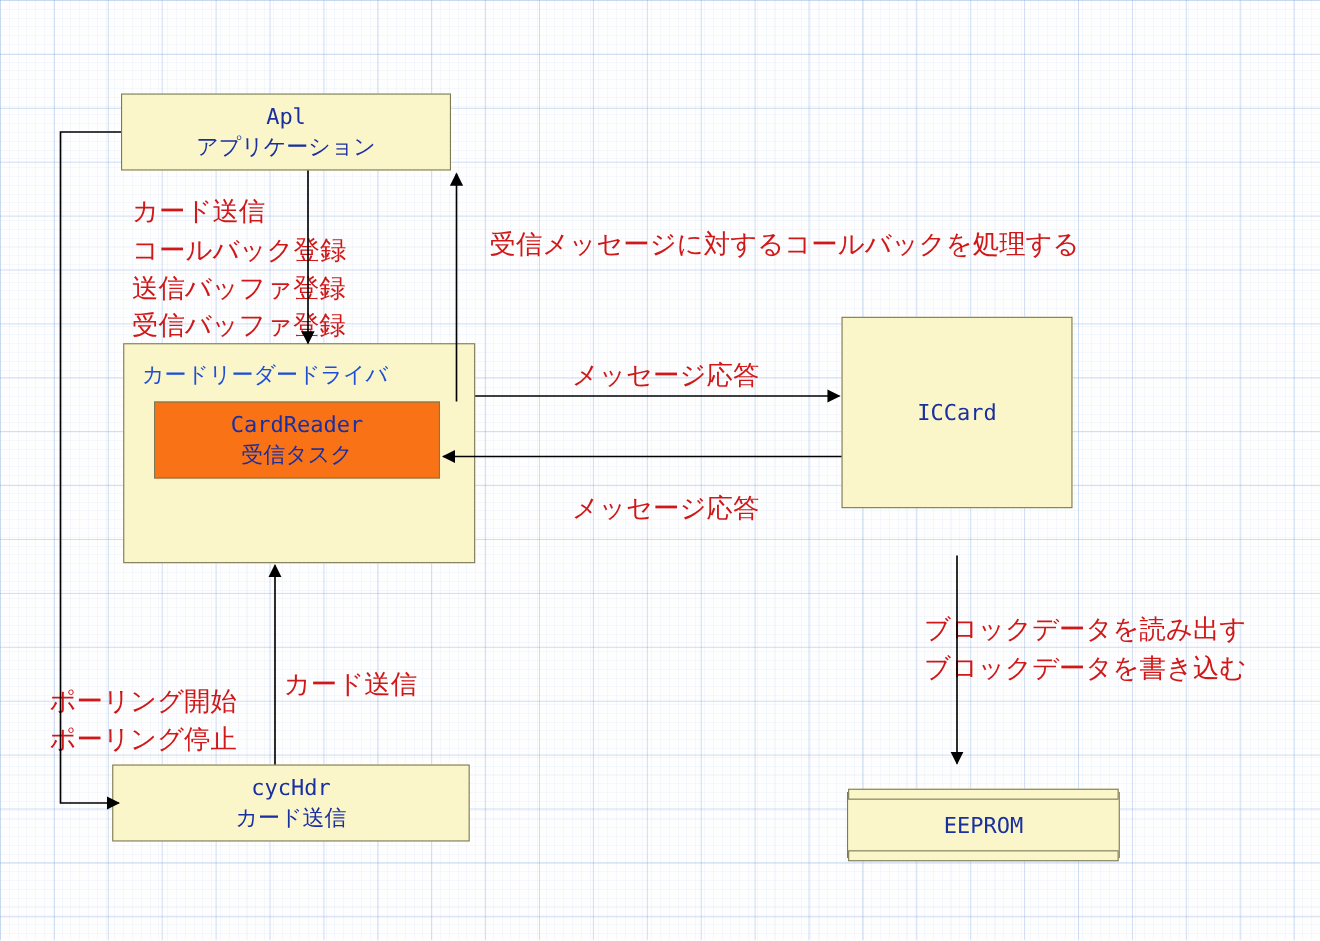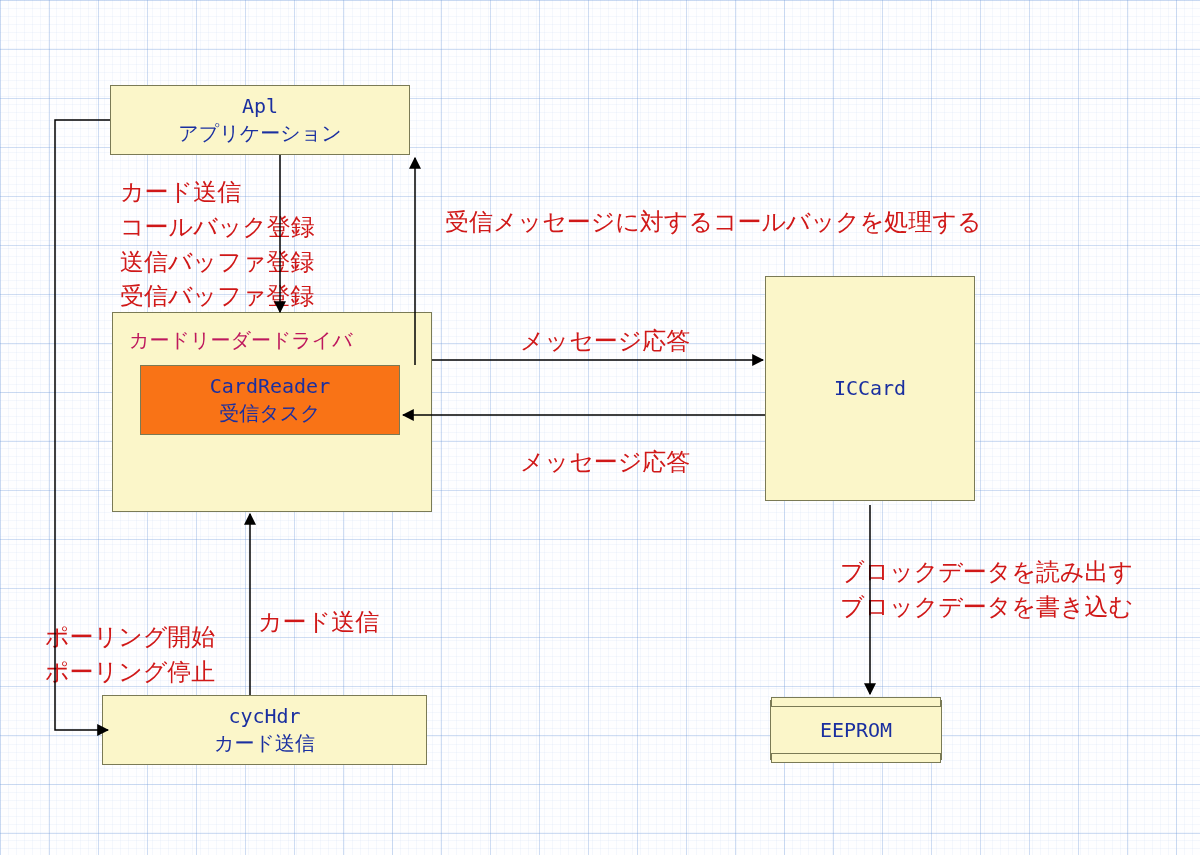--- a/index.html
+++ b/index.html
@@ -18,21 +18,21 @@
   }
   .box{position:absolute;background:#fbf6c9;border:1px solid #7a7a55;box-sizing:border-box;
        display:flex;flex-direction:column;align-items:center;justify-content:center;
        color:#1a2fa0;font-size:20px;line-height:1.35;text-align:left;padding:6px 10px}
   .box.alt{background:#f97316}
   .box.driver{align-items:flex-start;justify-content:flex-start;padding:14px 16px}
   .box.eeprom::before,.box.eeprom::after{content:"";position:absolute;left:0;right:0;height:10px;background:#fbf6c9;border:1px solid #7a7a55;box-sizing:border-box}
   .box.eeprom::before{top:-4px}
   .box.eeprom::after{bottom:-4px}
   .lbl{position:absolute;color:#d01818;font-size:24px;line-height:1.45;white-space:pre}
-  .blue{color:#be185d}
+  .blue{color:#1d4ed8}
   svg.wires{position:absolute;inset:0;width:1200px;height:855px;pointer-events:none}
   svg.wires line,svg.wires polyline{stroke:#000;stroke-width:1.5;fill:none}
 </style>
 </head>
 <body>
 
 <div class="canvas">
   <div class="gridfine"></div>
   <div class="grid"></div>
 
@@ -43,30 +43,30 @@
 
   <div class="box driver" style="left:112px;top:312px;width:320px;height:200px">
     <span class="blue">カードリーダードライバ</span>
   </div>
 
   <div class="box alt" style="left:140px;top:365px;width:260px;height:70px">
     <span>CardReader</span>
     <span>受信タスク</span>
   </div>
 
-  <div class="box" style="left:765px;top:276px;width:210px;height:225px">
+  <div class="box" style="left:765px;top:288px;width:210px;height:174px">
     <span>ICCard</span>
   </div>
 
   <div class="box" style="left:102px;top:695px;width:325px;height:70px">
     <span>cycHdr</span>
     <span>カード送信</span>
   </div>
 
-  <div class="box eeprom" style="left:770px;top:700px;width:172px;height:60px">
+  <div class="box eeprom" style="left:770px;top:720px;width:248px;height:60px">
     <span>EEPROM</span>
   </div>
 
   <div class="lbl" style="left:120px;top:175px">カード送信
 コールバック登録
 送信バッファ登録
 受信バッファ登録</div>
   <div class="lbl" style="left:445px;top:205px">受信メッセージに対するコールバックを処理する</div>
   <div class="lbl" style="left:520px;top:324px">メッセージ応答</div>
   <div class="lbl" style="left:520px;top:445px">メッセージ応答</div>

